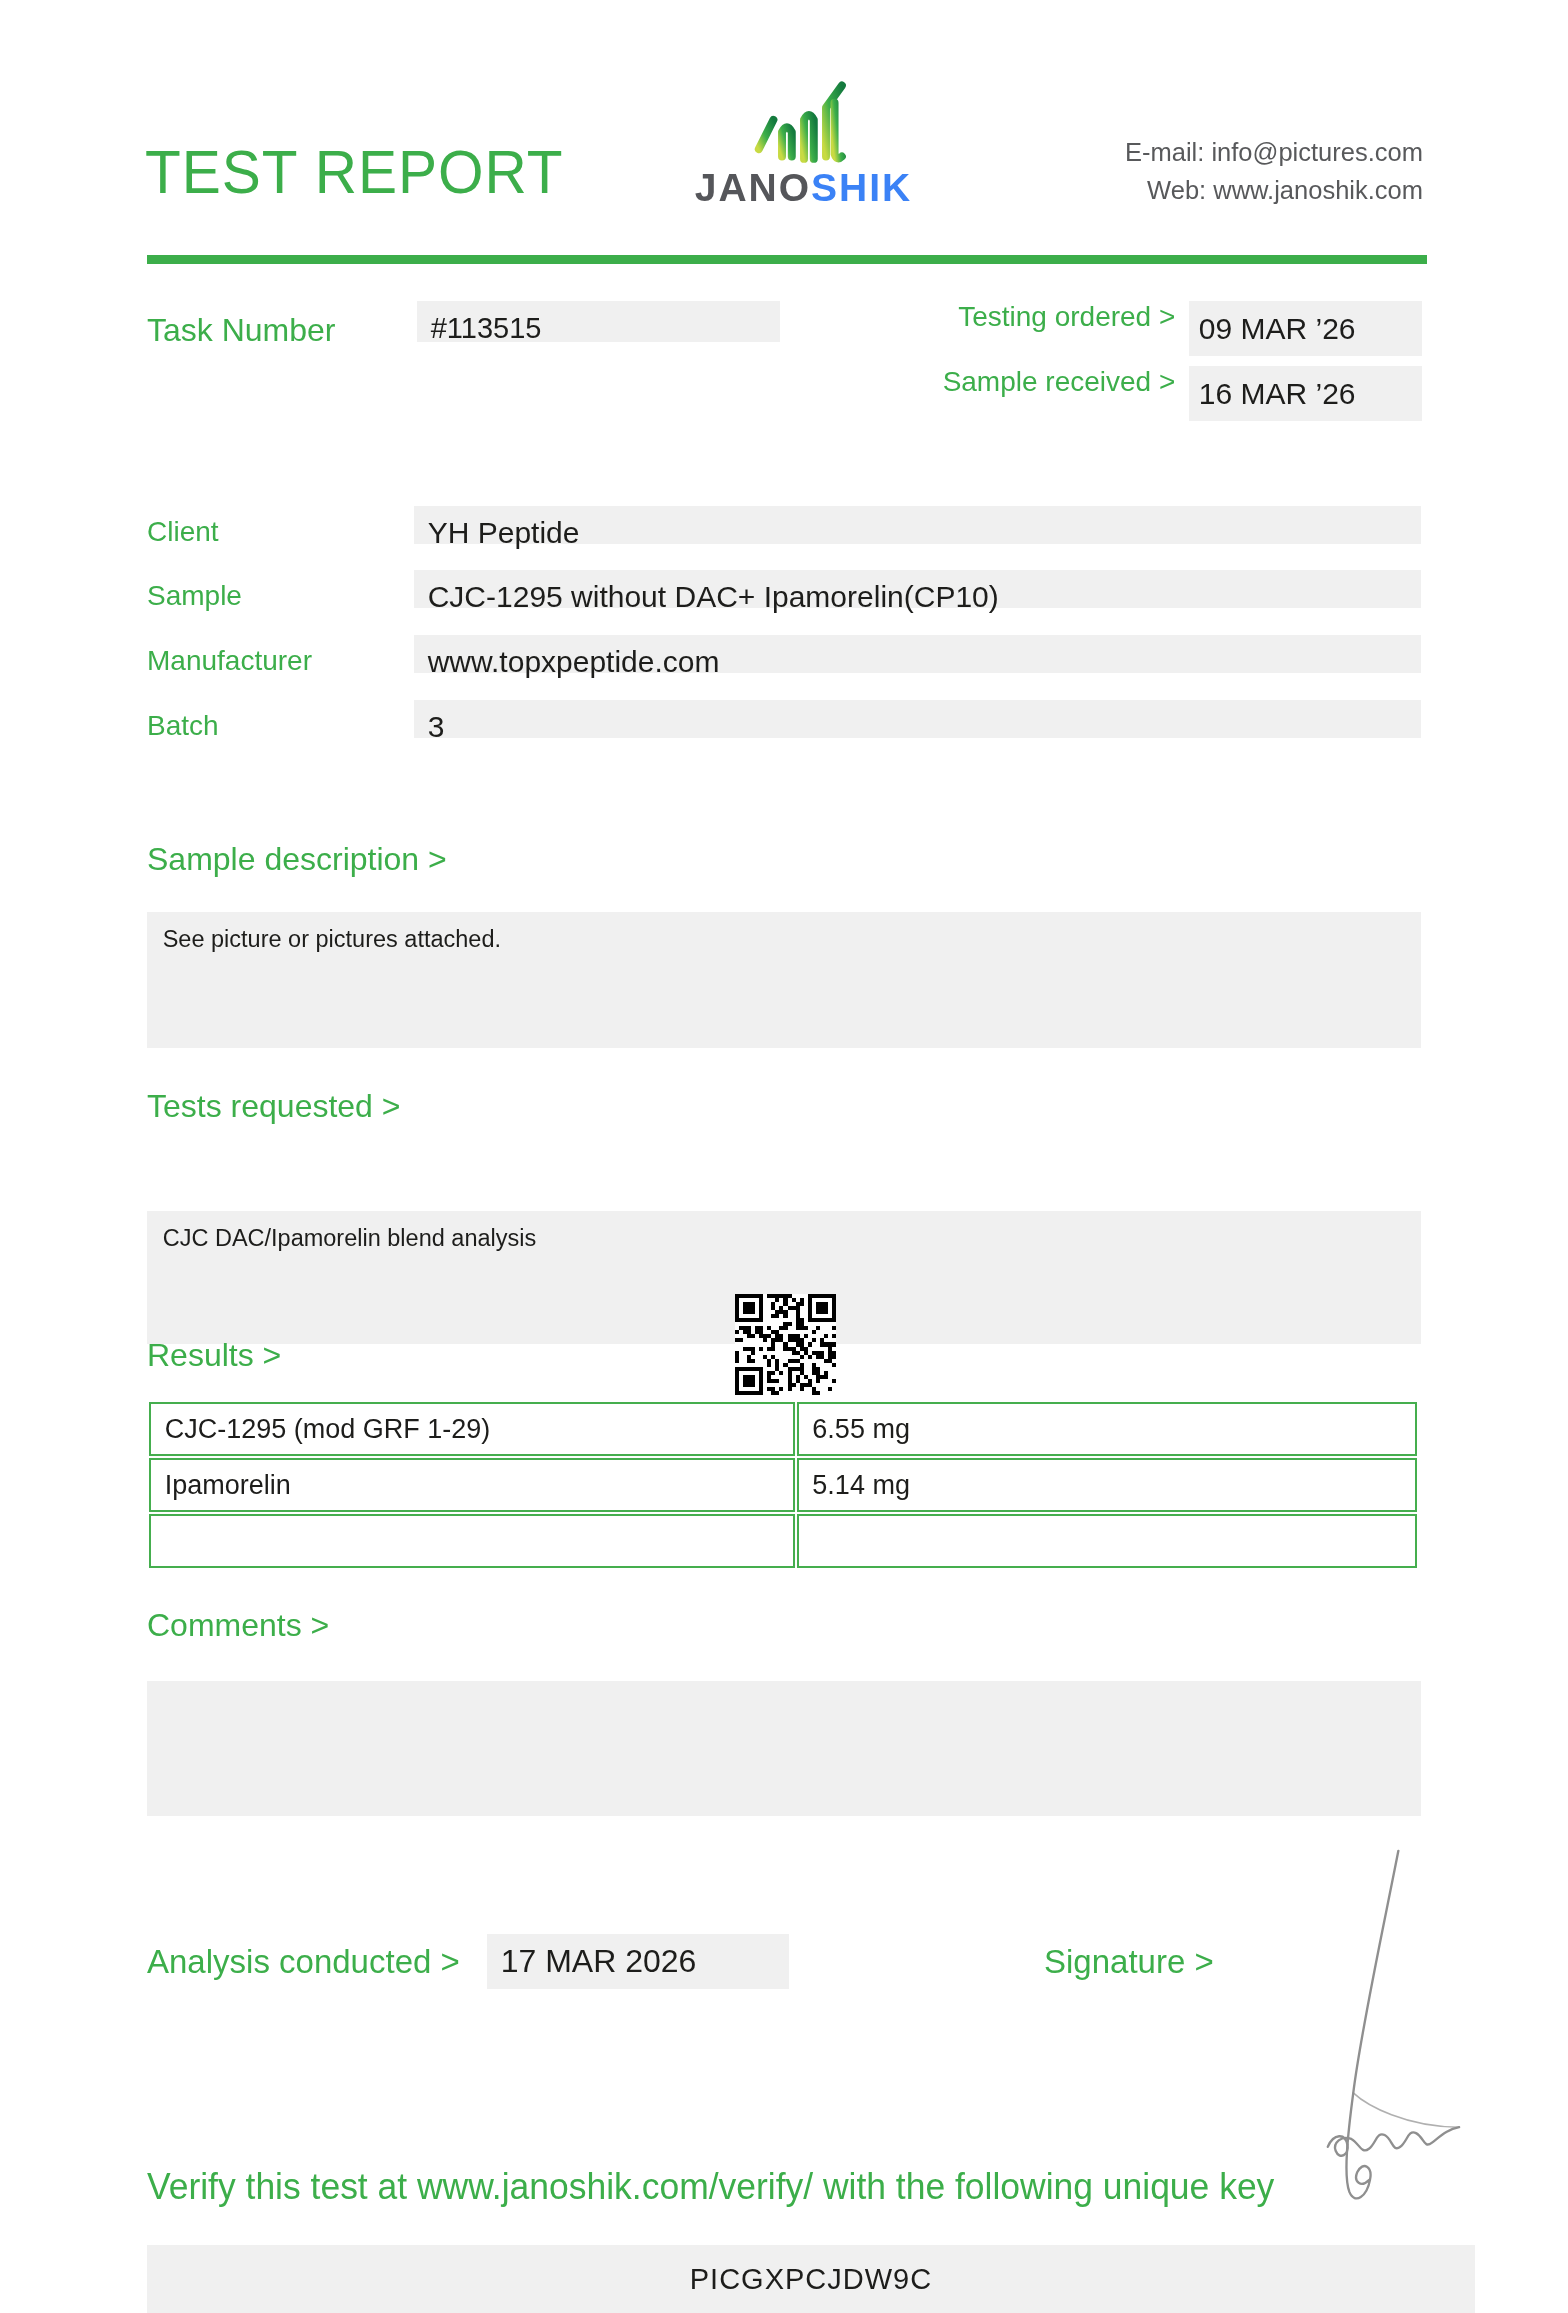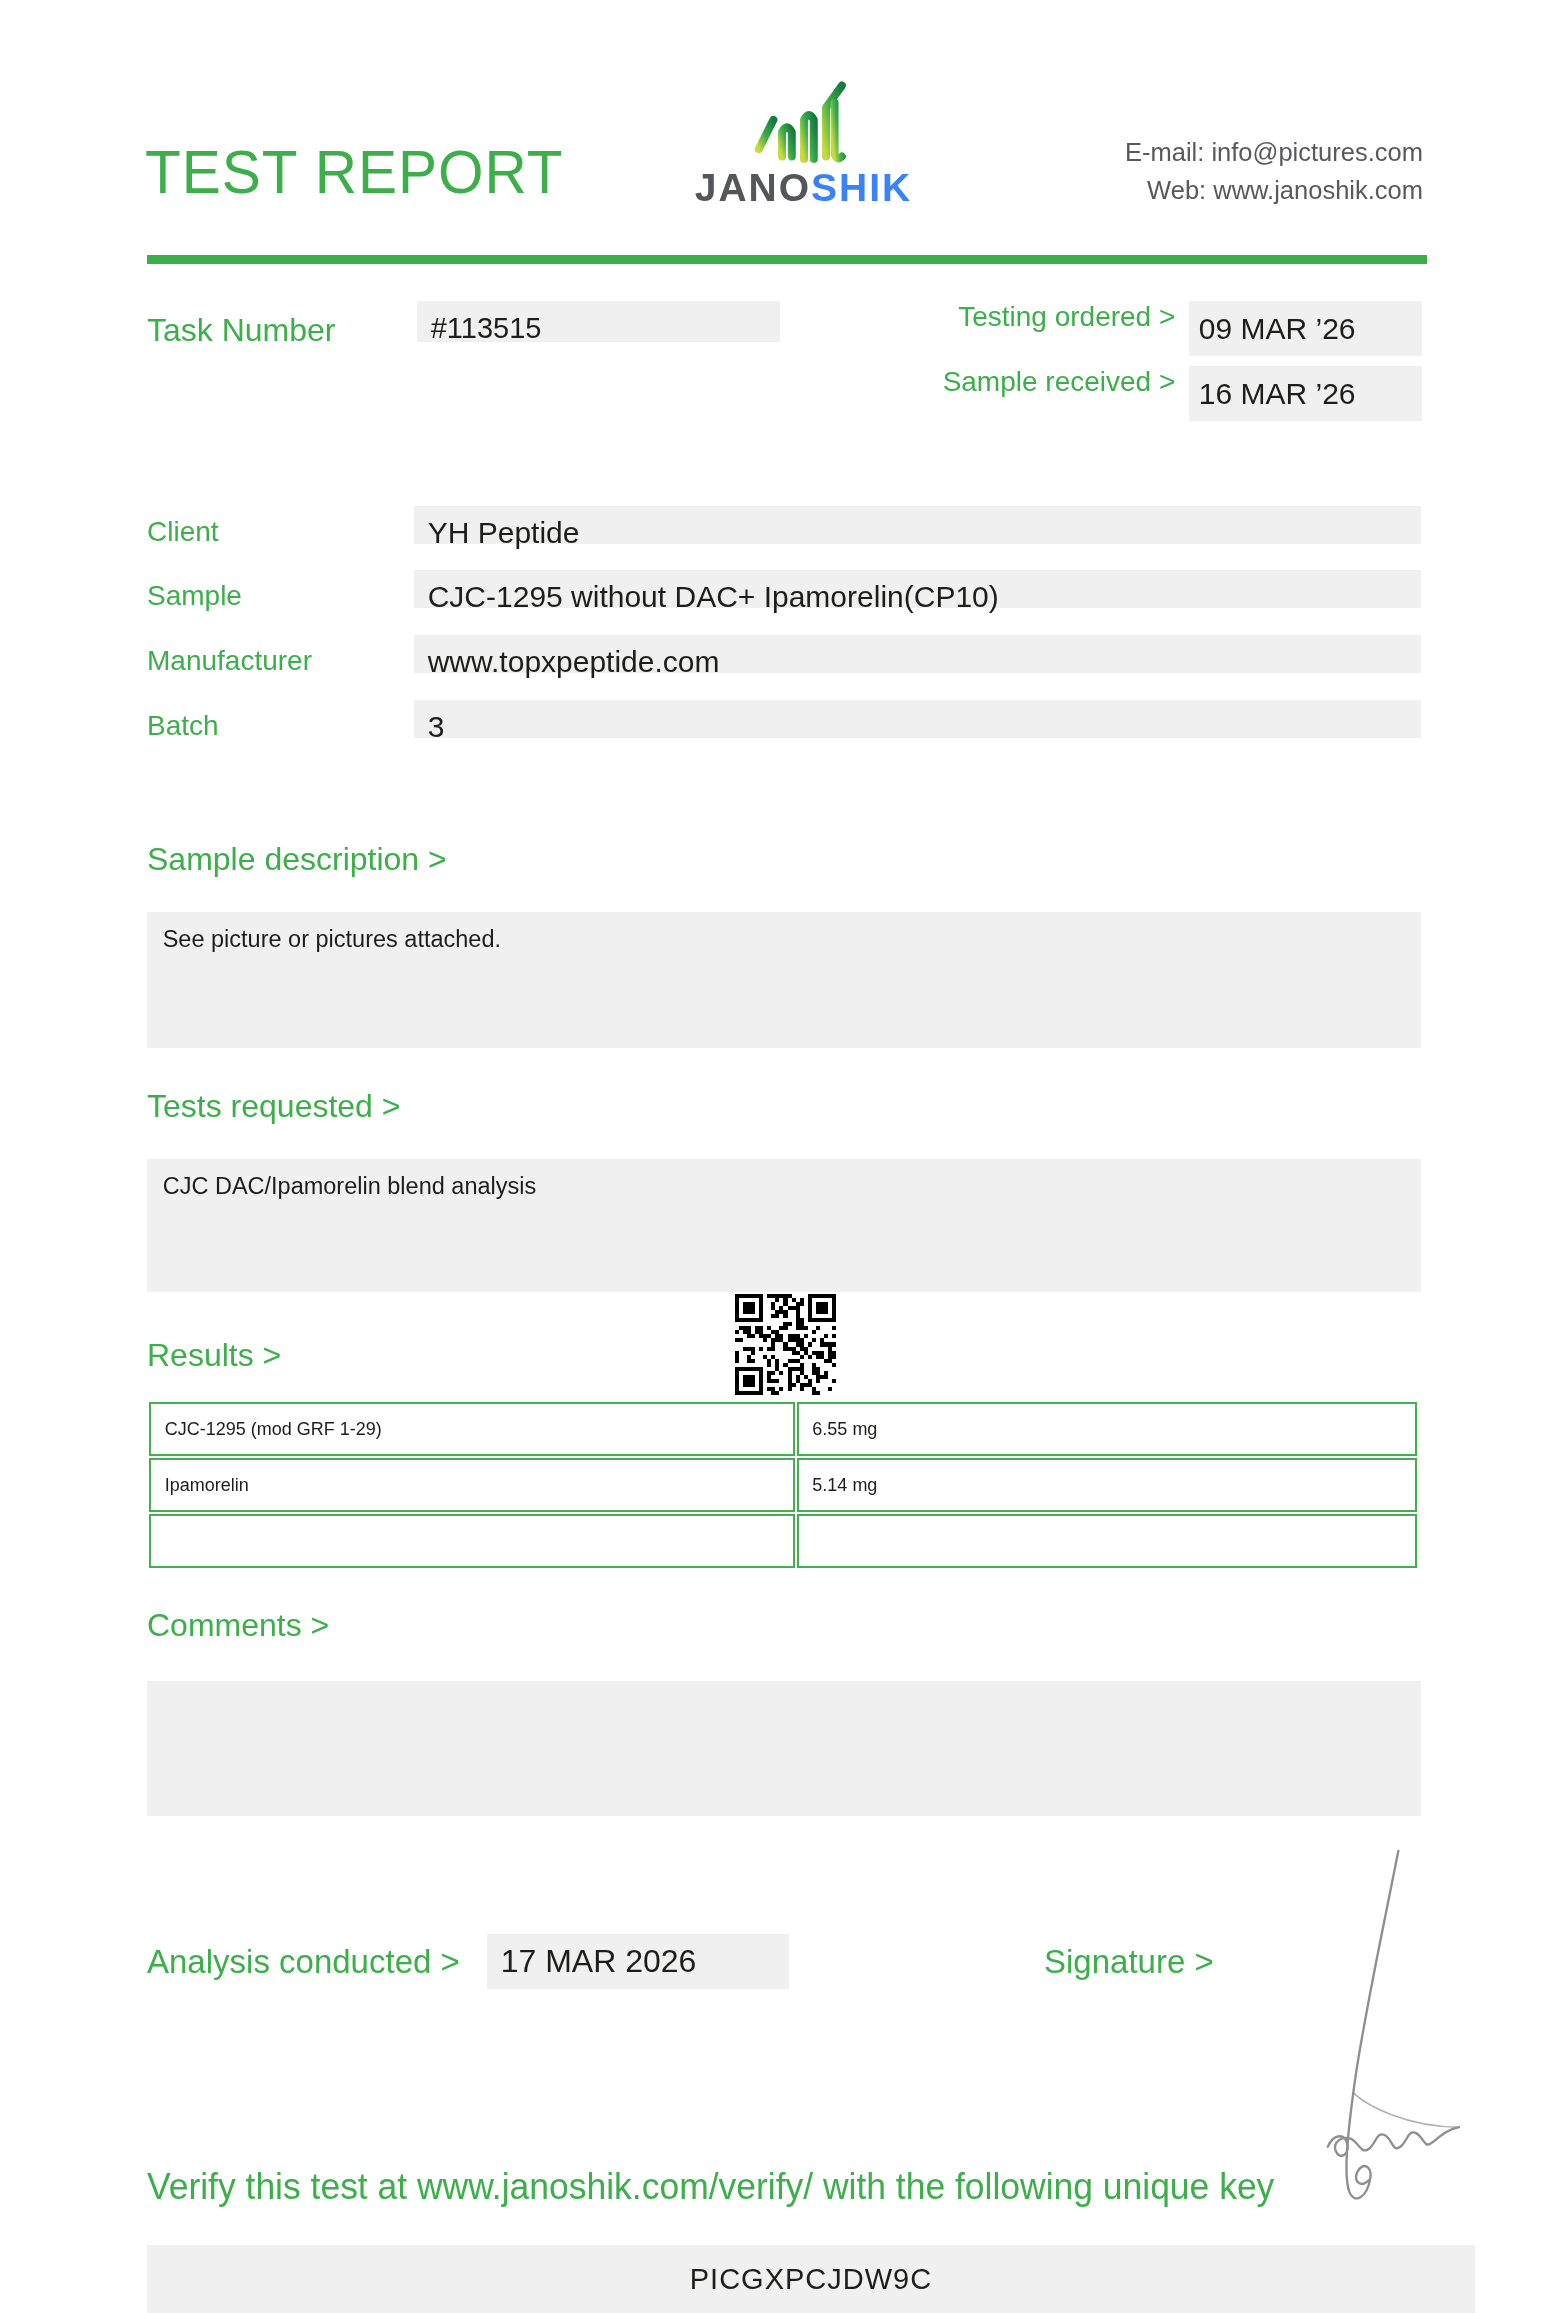--- a/index.html
+++ b/index.html
@@ -41,21 +41,21 @@
   
   .sec-head{left:147px;font-size:32px;white-space:nowrap;}
   .big-box{left:147px;width:1274px;}
   .big-box .body{font-size:23.5px;padding:11.8px 15.7px;line-height:31px;}
 
   
   .qr{left:735px;top:1294px;width:101px;height:101px;}
   table.results{position:absolute;left:147px;top:1400px;width:1272px;
                 border-collapse:separate;border-spacing:2px;}
   table.results td{border:2.9px solid #45ae4e;background:#ffffff;height:50px;
-                   font-size:18px;padding:0 0 0 13.7px;white-space:nowrap;}
+                   font-size:27px;padding:0 0 0 13.7px;white-space:nowrap;}
   td.c1{width:51%;} td.c2{width:49%;}
 
   
   .an-label{left:147px;top:1943px;font-size:33px;white-space:nowrap;}
   .an-box{left:487px;top:1934px;width:302px;height:55px;}
   .an-box .boxtext{font-size:32px;}
   .sig-label{left:1044px;top:1943px;font-size:33px;white-space:nowrap;}
   .sig{left:1259px;top:1843px;}
   .verify{left:147px;top:2166px;width:1284px;font-size:36px;color:#3cae4a;white-space:nowrap;
           transform:scaleX(.985);transform-origin:left;}
@@ -129,21 +129,21 @@
   <div class="abs info-box graybox" style="top:700px">
     <div class="boxtext">3</div>
   </div>
 
   <div class="abs sec-head green" style="top:841px">Sample description &gt;</div>
   <div class="abs big-box graybox" style="top:912px;height:136px">
     <div class="body">See picture or pictures attached.</div>
   </div>
 
   <div class="abs sec-head green" style="top:1088px">Tests requested &gt;</div>
-  <div class="abs big-box graybox" style="top:1159px;height:133px">
+  <div class="abs big-box graybox" style="top:1211px;height:133px">
     <div class="body">CJC DAC/Ipamorelin blend analysis</div>
   </div>
 
   <svg class="abs qr" id="qr" viewBox="0 0 25 25" shape-rendering="crispEdges">
       <rect x="0" y="0" width="25" height="25" fill="#ffffff"></rect>
       <rect x="0" y="0" width="1" height="1" fill="#000000"></rect>
       <rect x="1" y="0" width="1" height="1" fill="#000000"></rect>
       <rect x="2" y="0" width="1" height="1" fill="#000000"></rect>
       <rect x="3" y="0" width="1" height="1" fill="#000000"></rect>
       <rect x="4" y="0" width="1" height="1" fill="#000000"></rect>

